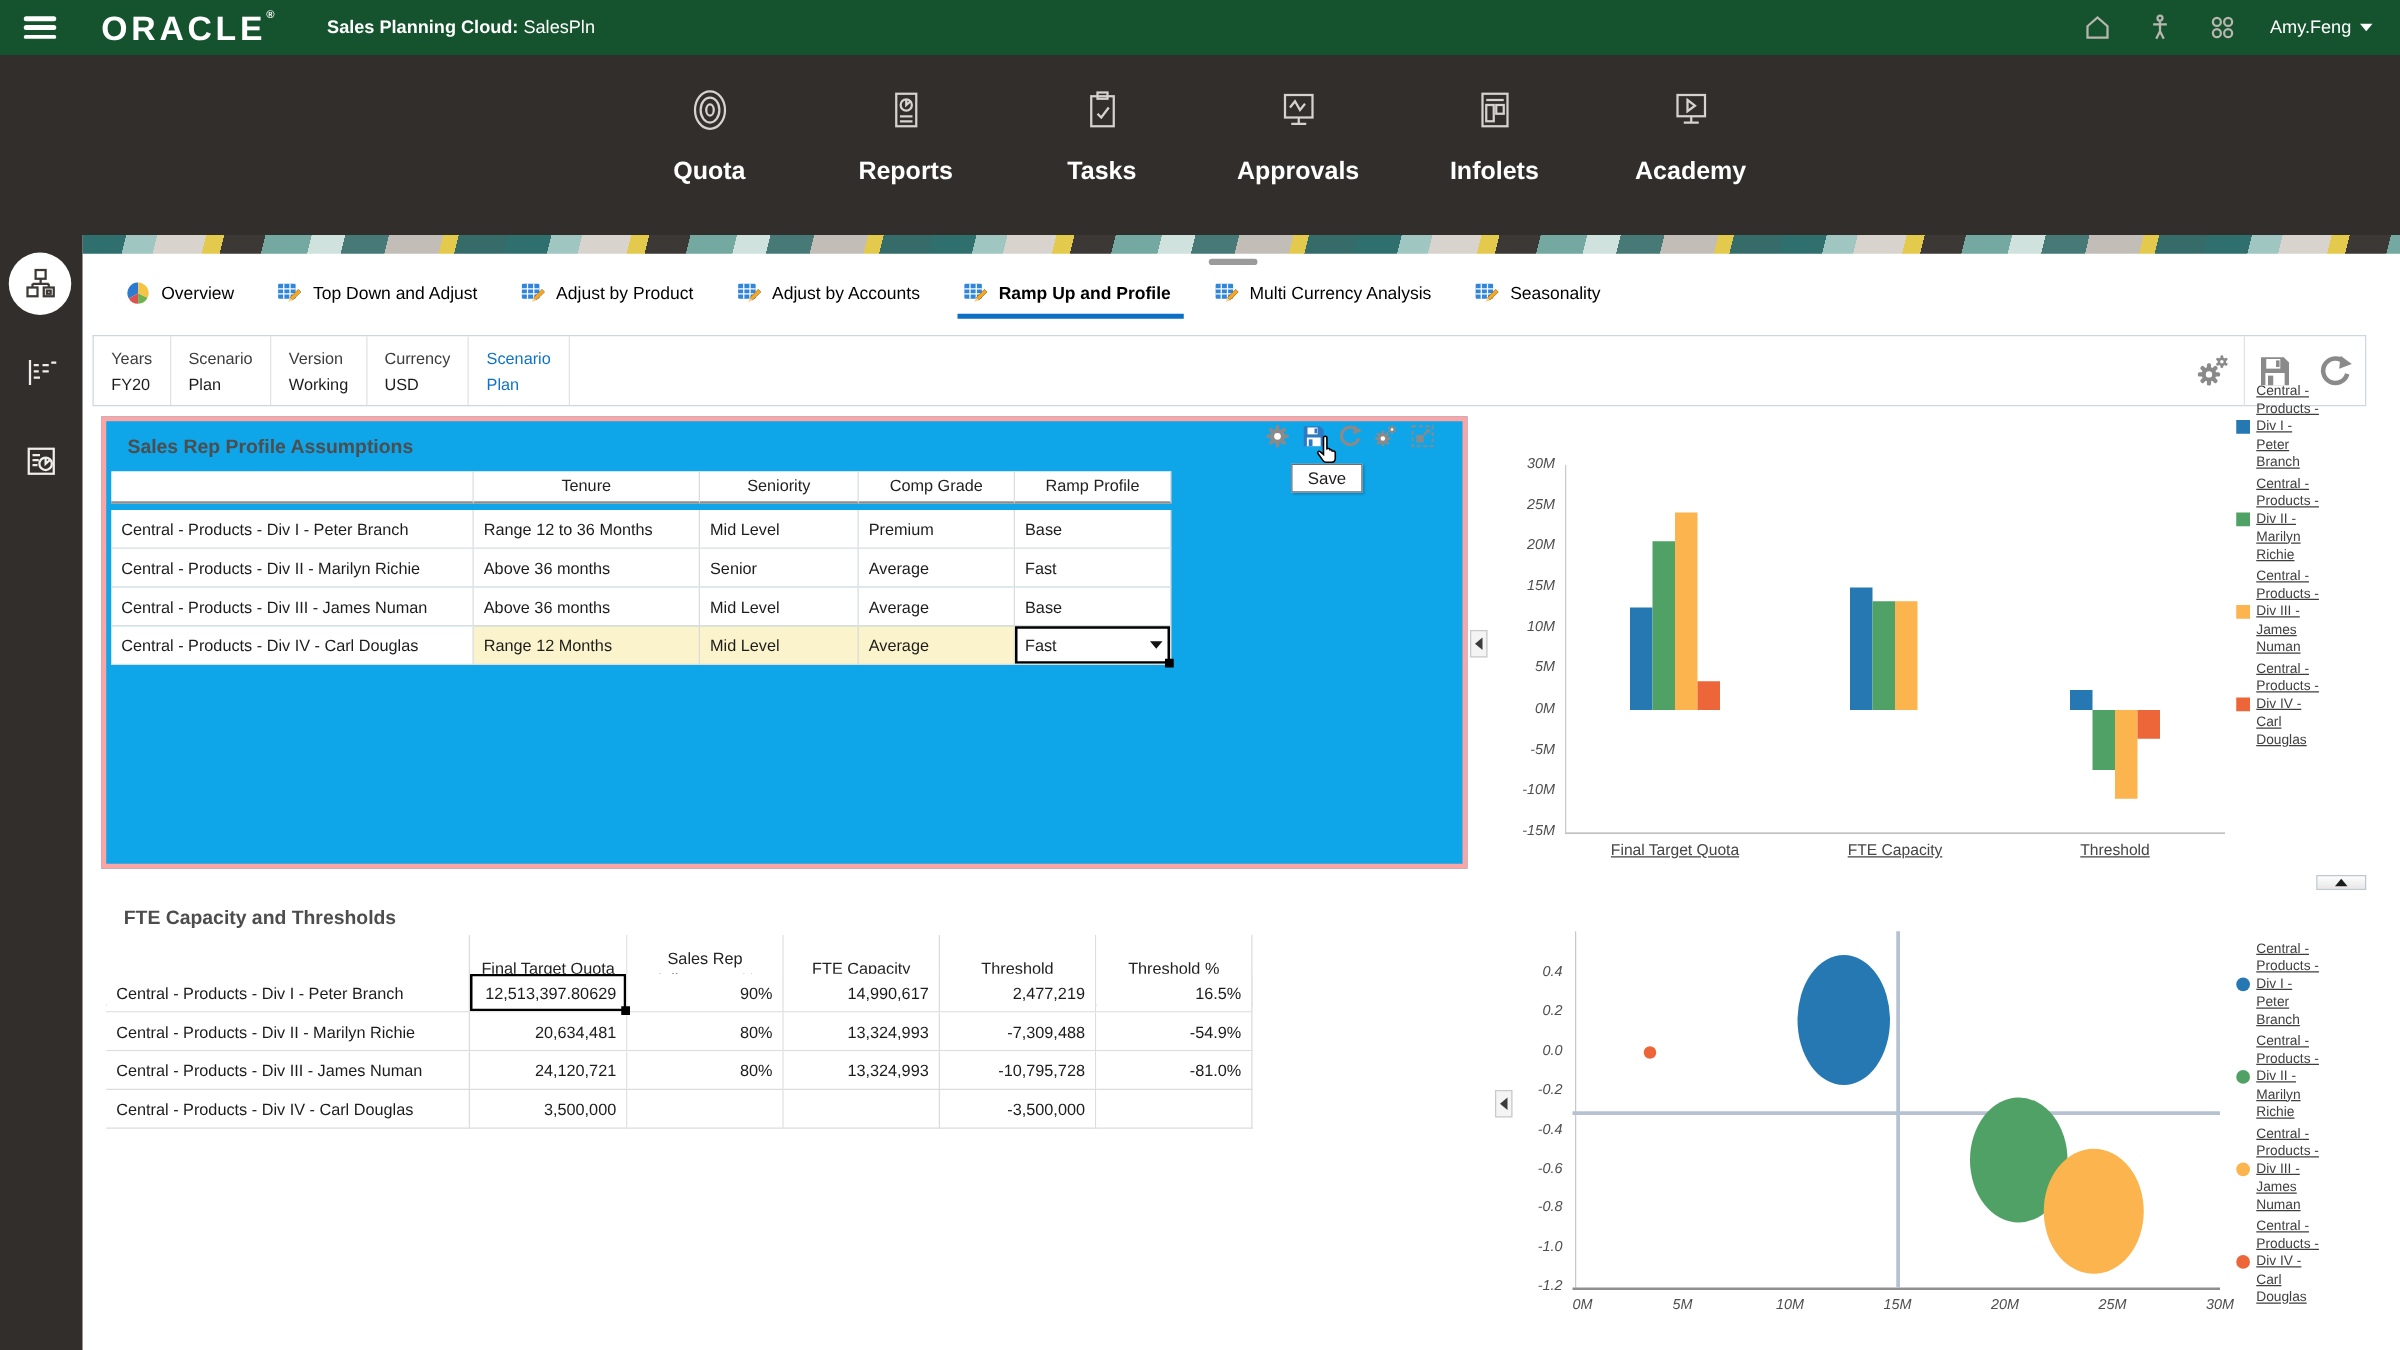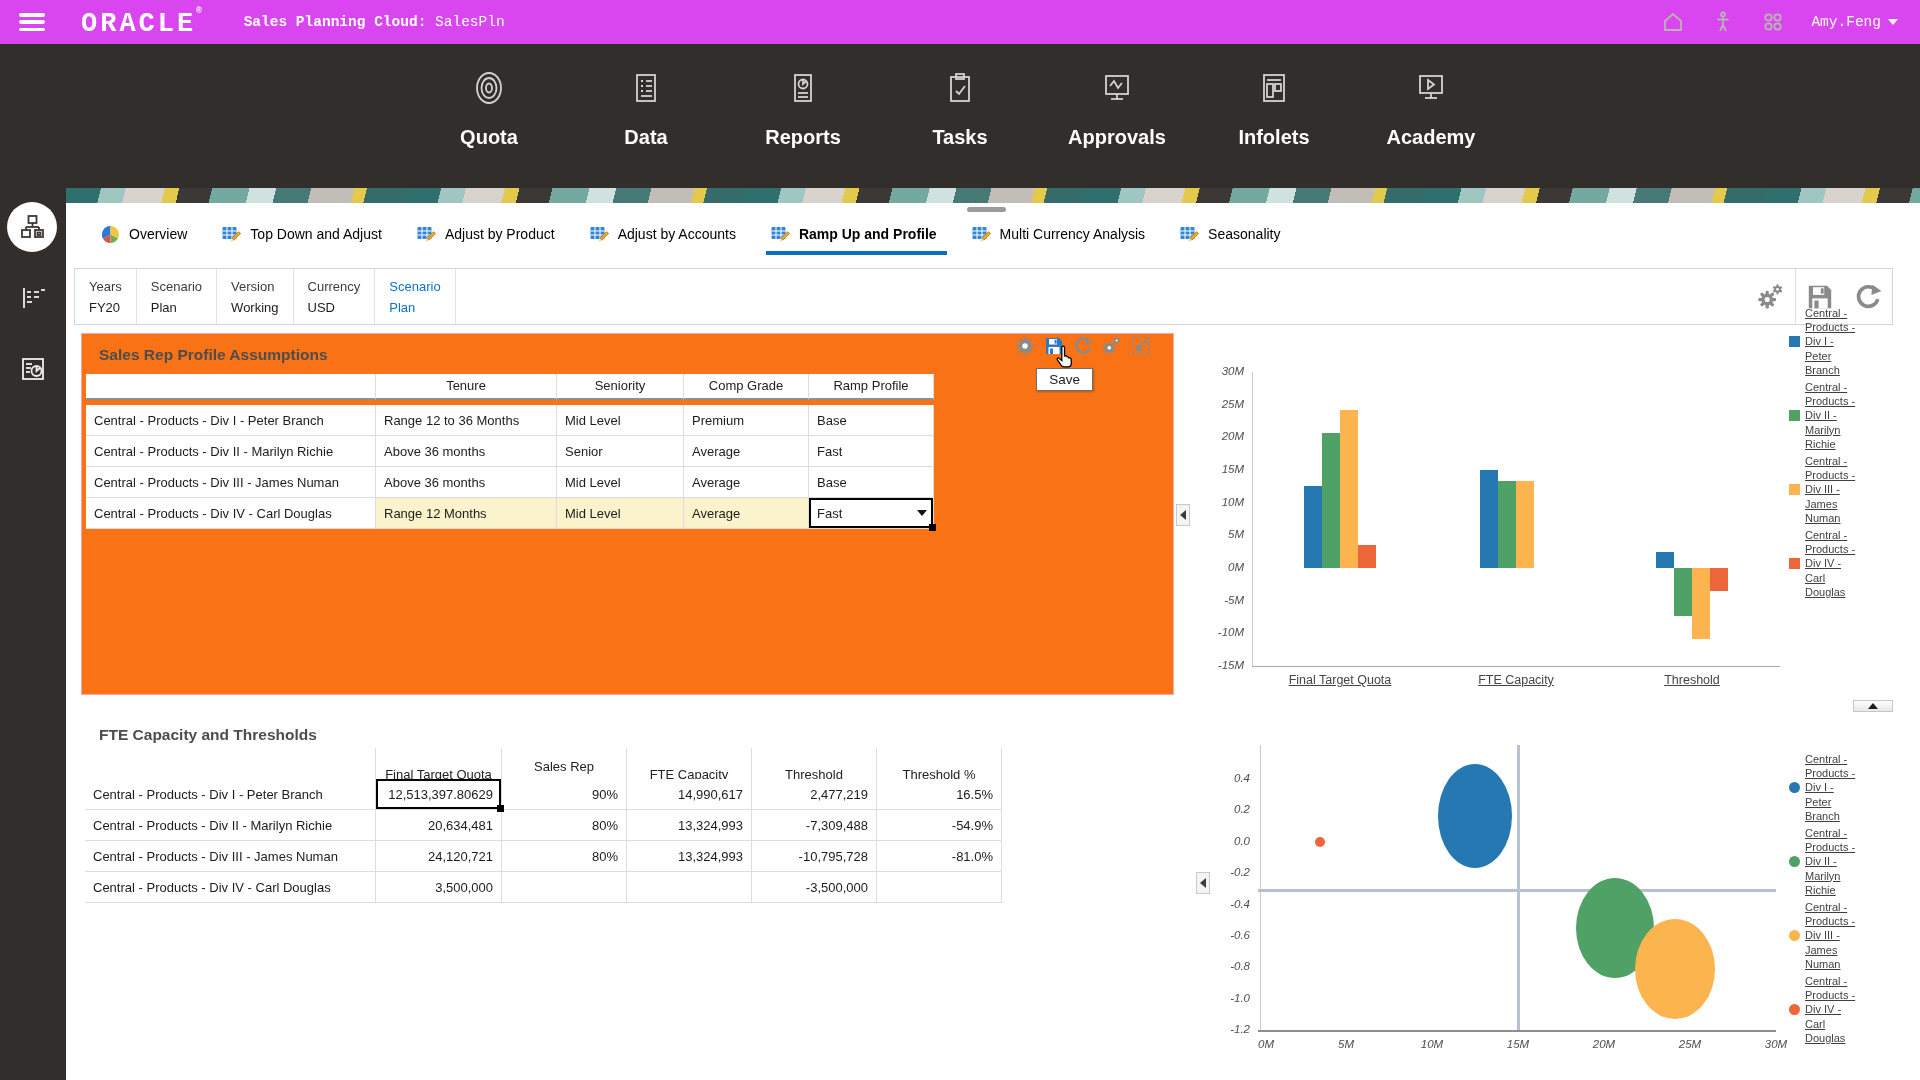--- a/index.html
+++ b/index.html
@@ -1,21 +1,21 @@
 <!DOCTYPE html>
 <html><head>
 <meta charset="utf-8">
 <style>
   * { box-sizing: border-box; margin: 0; padding: 0; }
   html,body { width:1920px; height:1080px; overflow:hidden; background:#fff;
     font-family:"Liberation Sans", sans-serif; }
   .screen { position:relative; width:1920px; height:1080px; background:#fff; }
 
   
-  .topbar { position:absolute; left:0; top:0; width:1920px; height:44px; background:#d946ef; display:flex; align-items:center;font-family:Liberation Mono, monospace; }
+  .topbar { position:absolute; left:0; top:0; width:1920px; height:44px; background:#14532d; display:flex; align-items:center; }
   .hamburger { width:26px; height:18px; margin-left:19px; display:flex; flex-direction:column; justify-content:space-between; cursor:pointer; }
   .hamburger div { height:3.5px; background:#fff; border-radius:2px; }
   .brand { color:#fff; font-size:27px; font-weight:bold; letter-spacing:3px; margin-left:36px; font-stretch:condensed; }
   .brand sup { font-size:9px; vertical-align:18px; letter-spacing:0; }
   .apptitle { color:#fff; font-size:14.5px; margin-left:42px; }
   .apptitle b { font-weight:bold; }
   .topbar-right { position:absolute; right:0; top:0; height:44px; display:flex; align-items:center; gap:26px; padding-right:22px; }
   .tb-icon { width:24px; height:24px; color:#b9b5b1; cursor:pointer; }
   .tb-icon svg { width:100%; height:100%; }
   .user-menu { color:#fff; font-size:14.5px; display:flex; align-items:center; gap:7px; cursor:pointer; }
@@ -58,21 +58,21 @@
   .pov-seg .pl { font-size:13px; color:#3c3c3c; }
   .pov-seg .pv { font-size:13px; color:#1c1c1c; }
   .pov-seg.link .pl, .pov-seg.link .pv { color:#0e72c7; cursor:pointer; }
   .pov-seg:last-of-type { border-right:none; flex:1; }
   .pov-actions { display:flex; align-items:center; margin-left:auto; }
   .pov-actions .sep { width:1px; height:56px; background:#e2e2e2; }
   .pov-actions .pbtn { width:28px; height:28px; margin:0 10px; color:#8a8a8a; cursor:pointer; }
   .pov-actions .pbtn svg { width:100%; height:100%; }
 
   
-  .panel1 { position:absolute; left:81px; top:333px; width:1093px; height:362px; border:1px solid #fca5a5; background:#f97316; }
+  .panel1 { position:absolute; left:81px; top:333px; width:1093px; height:362px; border:4px solid #fca5a5; background:#0ea5e9; }
   .panel-title { font-size:15.5px; font-weight:bold; color:#4d4d4d; }
   .panel1 .panel-title { position:absolute; left:17px; top:12px; }
   .p1-toolbar { position:absolute; right:22px; top:2px; display:flex; gap:9px; }
   .p1-toolbar .tbtn { width:20px; height:20px; cursor:pointer; }
   .p1-toolbar .tbtn svg { width:100%; height:100%; }
   .tooltip { position:absolute; right:80px; top:34px; background:#fff; border:1px solid #6f6f6f;
     box-shadow:1px 1px 2px rgba(0,0,0,.25); font-size:13.5px; color:#1c1c1c; padding:3px 12px; z-index:6; }
   .cursor-hand { position:absolute; right:97px; top:11px; width:22px; height:26px; z-index:7; pointer-events:none; }
 
   .grid-table { position:absolute; display:grid; font-size:13px; color:#1c1c1c; }
@@ -144,33 +144,20 @@
   </header>
 
   <nav class="navrow" id="nav-row">
       <div class="nav-item">
         <span class="nicon"><svg viewBox="0 0 40 40" fill="none" stroke="currentColor" stroke-width="1.8">
             <ellipse cx="20" cy="20" rx="12" ry="15"></ellipse>
             <ellipse cx="20" cy="20" rx="7.5" ry="10"></ellipse>
             <ellipse cx="20" cy="20" rx="3" ry="4.5"></ellipse>
           </svg></span>
         <div class="nlabel">Quota</div>
-      </div>
-      <div class="nav-item">
-        <span class="nicon"><svg viewBox="0 0 40 40" fill="none" stroke="currentColor" stroke-width="1.8">
-            <rect x="11" y="7" width="18" height="26"></rect>
-            <line x1="15" y1="13" x2="17" y2="13"></line>
-            <line x1="20" y1="13" x2="26" y2="13"></line>
-            <line x1="15" y1="18" x2="17" y2="18"></line>
-            <line x1="20" y1="18" x2="26" y2="18"></line>
-            <line x1="15" y1="23" x2="17" y2="23"></line>
-            <line x1="20" y1="23" x2="26" y2="23"></line>
-            <line x1="15" y1="28" x2="26" y2="28"></line>
-          </svg></span>
-        <div class="nlabel">Data</div>
       </div>
       <div class="nav-item">
         <span class="nicon"><svg viewBox="0 0 40 40" fill="none" stroke="currentColor" stroke-width="1.8">
             <rect x="12" y="7" width="16" height="26"></rect>
             <circle cx="20" cy="16" r="4.5"></circle>
             <path d="M20 11.5 V16 L23.5 13"></path>
             <line x1="15" y1="25" x2="25" y2="25"></line>
             <line x1="15" y1="29" x2="25" y2="29"></line>
           </svg></span>
         <div class="nlabel">Reports</div>

